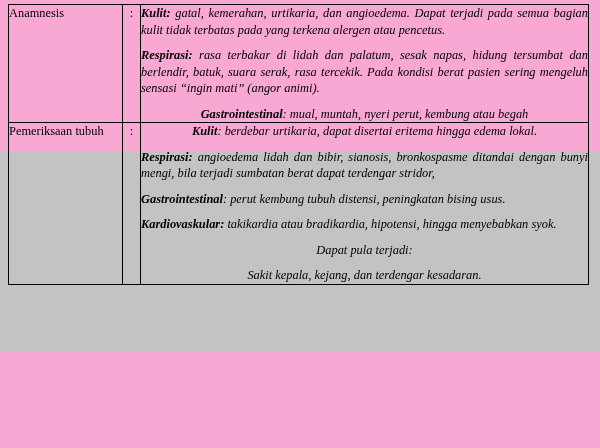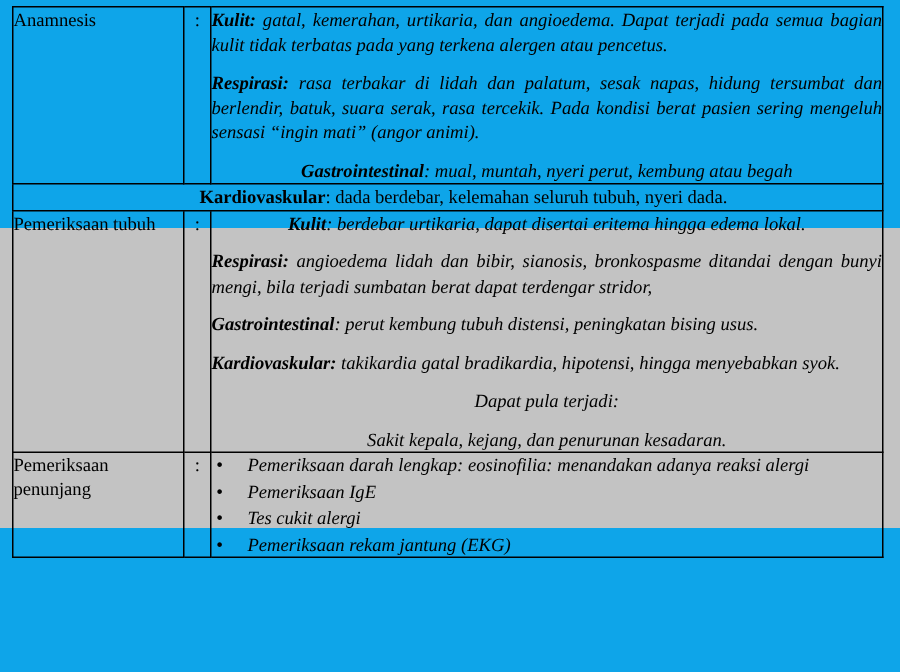--- a/index.html
+++ b/index.html
@@ -12,21 +12,21 @@
     height: 448px;
     overflow: hidden;
     font-family: "Liberation Serif", "DejaVu Serif", serif;
     color: #000000;
   }
 
   .page {
     position: relative;
     width: 600px;
     height: 448px;
-    background: #0ea5e9;
+    background: #f9a8d4;
   }
 
   
   .scan-shade {
     position: absolute;
     left: 0;
     top: 152px;
     width: 600px;
     height: 200px;
     background: #c3c3c3;
@@ -145,48 +145,31 @@
         <tr>
           <td class="label-cell">Anamnesis</td>
           <td class="colon-cell">:</td>
           <td class="body-cell">
             <p class="para"><span class="lead">Kulit:</span><span> gatal, kemerahan, urtikaria, dan angioedema. Dapat terjadi pada semua bagian kulit tidak terbatas pada yang terkena alergen atau pencetus.</span></p>
             <p class="para"><span class="lead">Respirasi:</span><span> rasa terbakar di lidah dan palatum, sesak napas, hidung tersumbat dan berlendir, batuk, suara serak, rasa tercekik. Pada kondisi berat pasien sering mengeluh sensasi “ingin mati” (angor animi).</span></p>
             <p class="para plain"><span class="lead">Gastrointestinal</span><span>: mual, muntah, nyeri perut, kembung atau begah</span></p>
           </td>
         </tr>
 
-        <tr>
-          <td class="kv-cell" colspan="3">
-            <div class="kv-inner"><span class="lead">Kardiovaskular</span><span>: dada berdebar, kelemahan seluruh tubuh, nyeri dada.</span></div>
-          </td>
-        </tr>
 
         <tr>
           <td class="label-cell">Pemeriksaan tubuh</td>
           <td class="colon-cell">:</td>
           <td class="body-cell">
             <p class="para plain"><span class="lead">Kulit</span><span>: berdebar urtikaria, dapat disertai eritema hingga edema lokal.</span></p>
             <p class="para"><span class="lead">Respirasi:</span><span>  angioedema lidah dan bibir, sianosis, bronkospasme ditandai dengan bunyi mengi, bila terjadi sumbatan berat dapat terdengar stridor,</span></p>
             <p class="para"><span class="lead">Gastrointestinal</span><span>: perut kembung tubuh distensi, peningkatan bising usus.</span></p>
-            <p class="para"><span class="lead">Kardiovaskular:</span><span> takikardia gatal bradikardia, hipotensi, hingga menyebabkan syok.</span></p>
+            <p class="para"><span class="lead">Kardiovaskular:</span><span> takikardia atau bradikardia, hipotensi, hingga menyebabkan syok.</span></p>
             <p class="para plain"><span>Dapat pula terjadi:</span></p>
-            <p class="para plain"><span>Sakit kepala, kejang, dan penurunan kesadaran.</span></p>
+            <p class="para plain"><span>Sakit kepala, kejang, dan terdengar kesadaran.</span></p>
           </td>
         </tr>
 
-        <tr>
-          <td class="label-cell no-right-border">Pemeriksaan penunjang</td>
-          <td class="colon-cell no-left-border no-right-border">:</td>
-          <td class="body-cell no-left-border">
-            <ul class="bullet-list">
-              <li>Pemeriksaan darah lengkap: eosinofilia: menandakan adanya reaksi alergi</li>
-              <li>Pemeriksaan IgE</li>
-              <li>Tes cukit alergi</li>
-              <li>Pemeriksaan rekam jantung (EKG)</li>
-            </ul>
-          </td>
-        </tr>
 
       </tbody>
     </table>
   </div>
 </div>
 
 </body></html>

